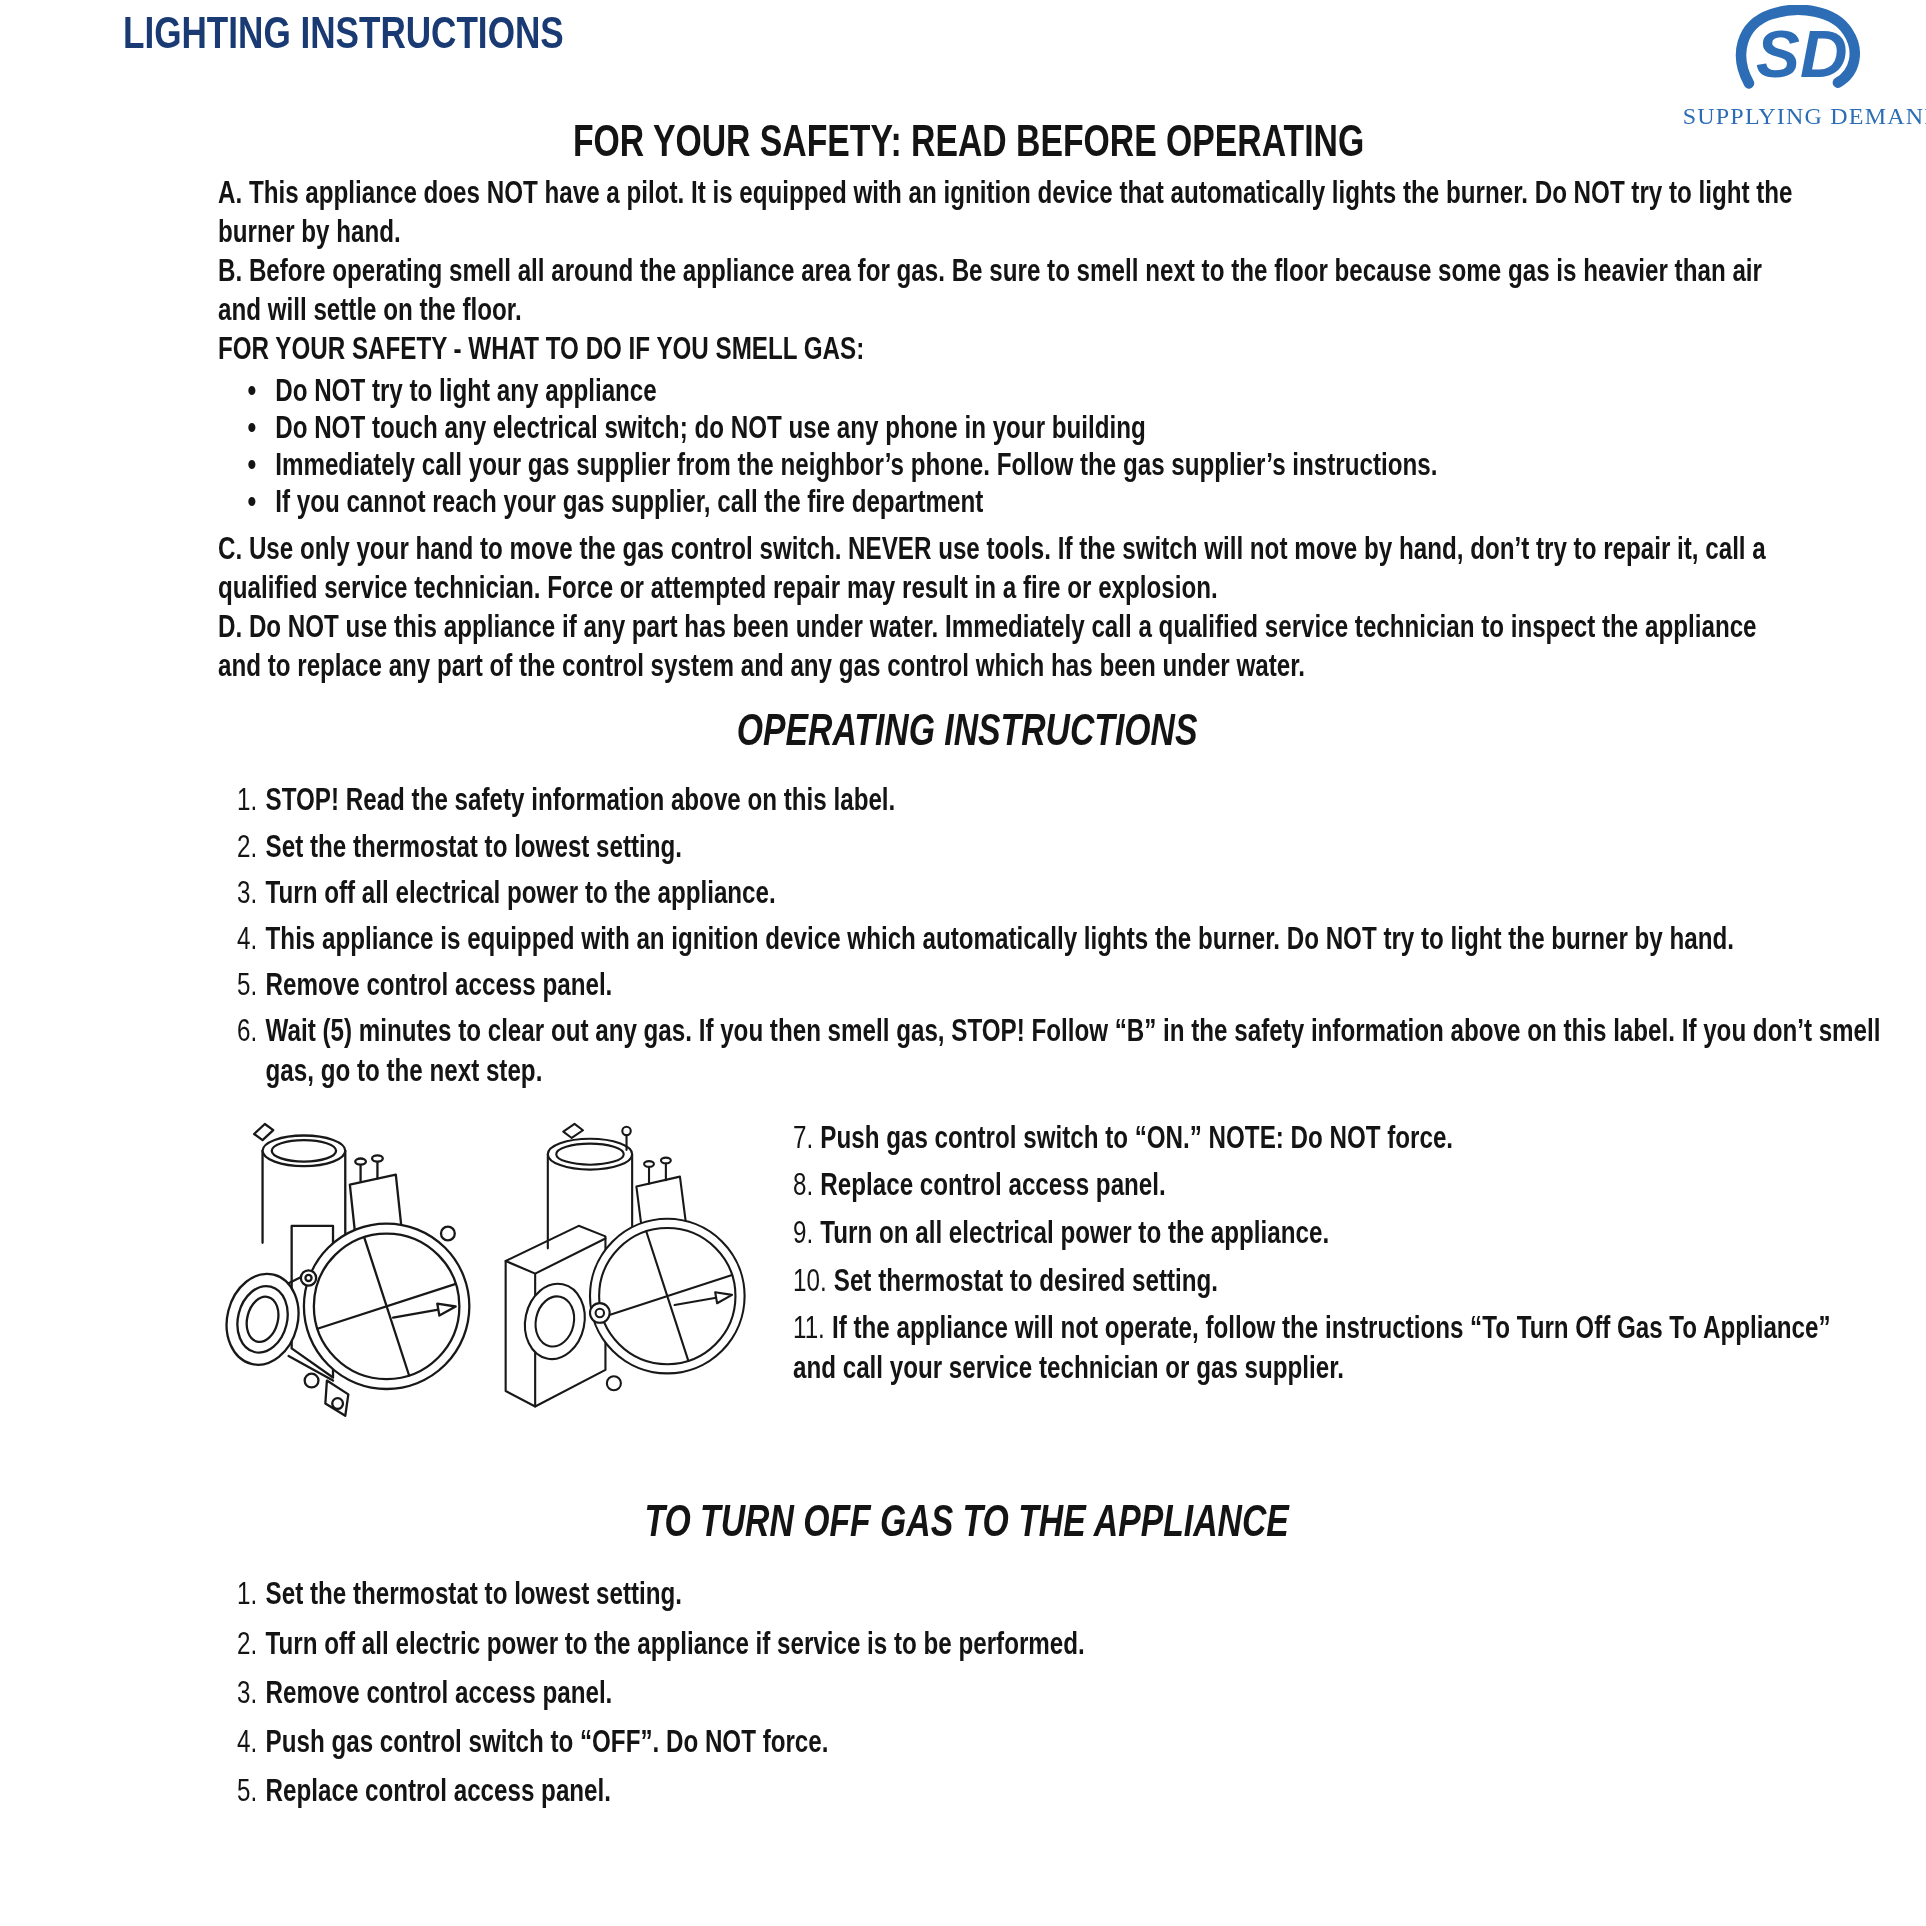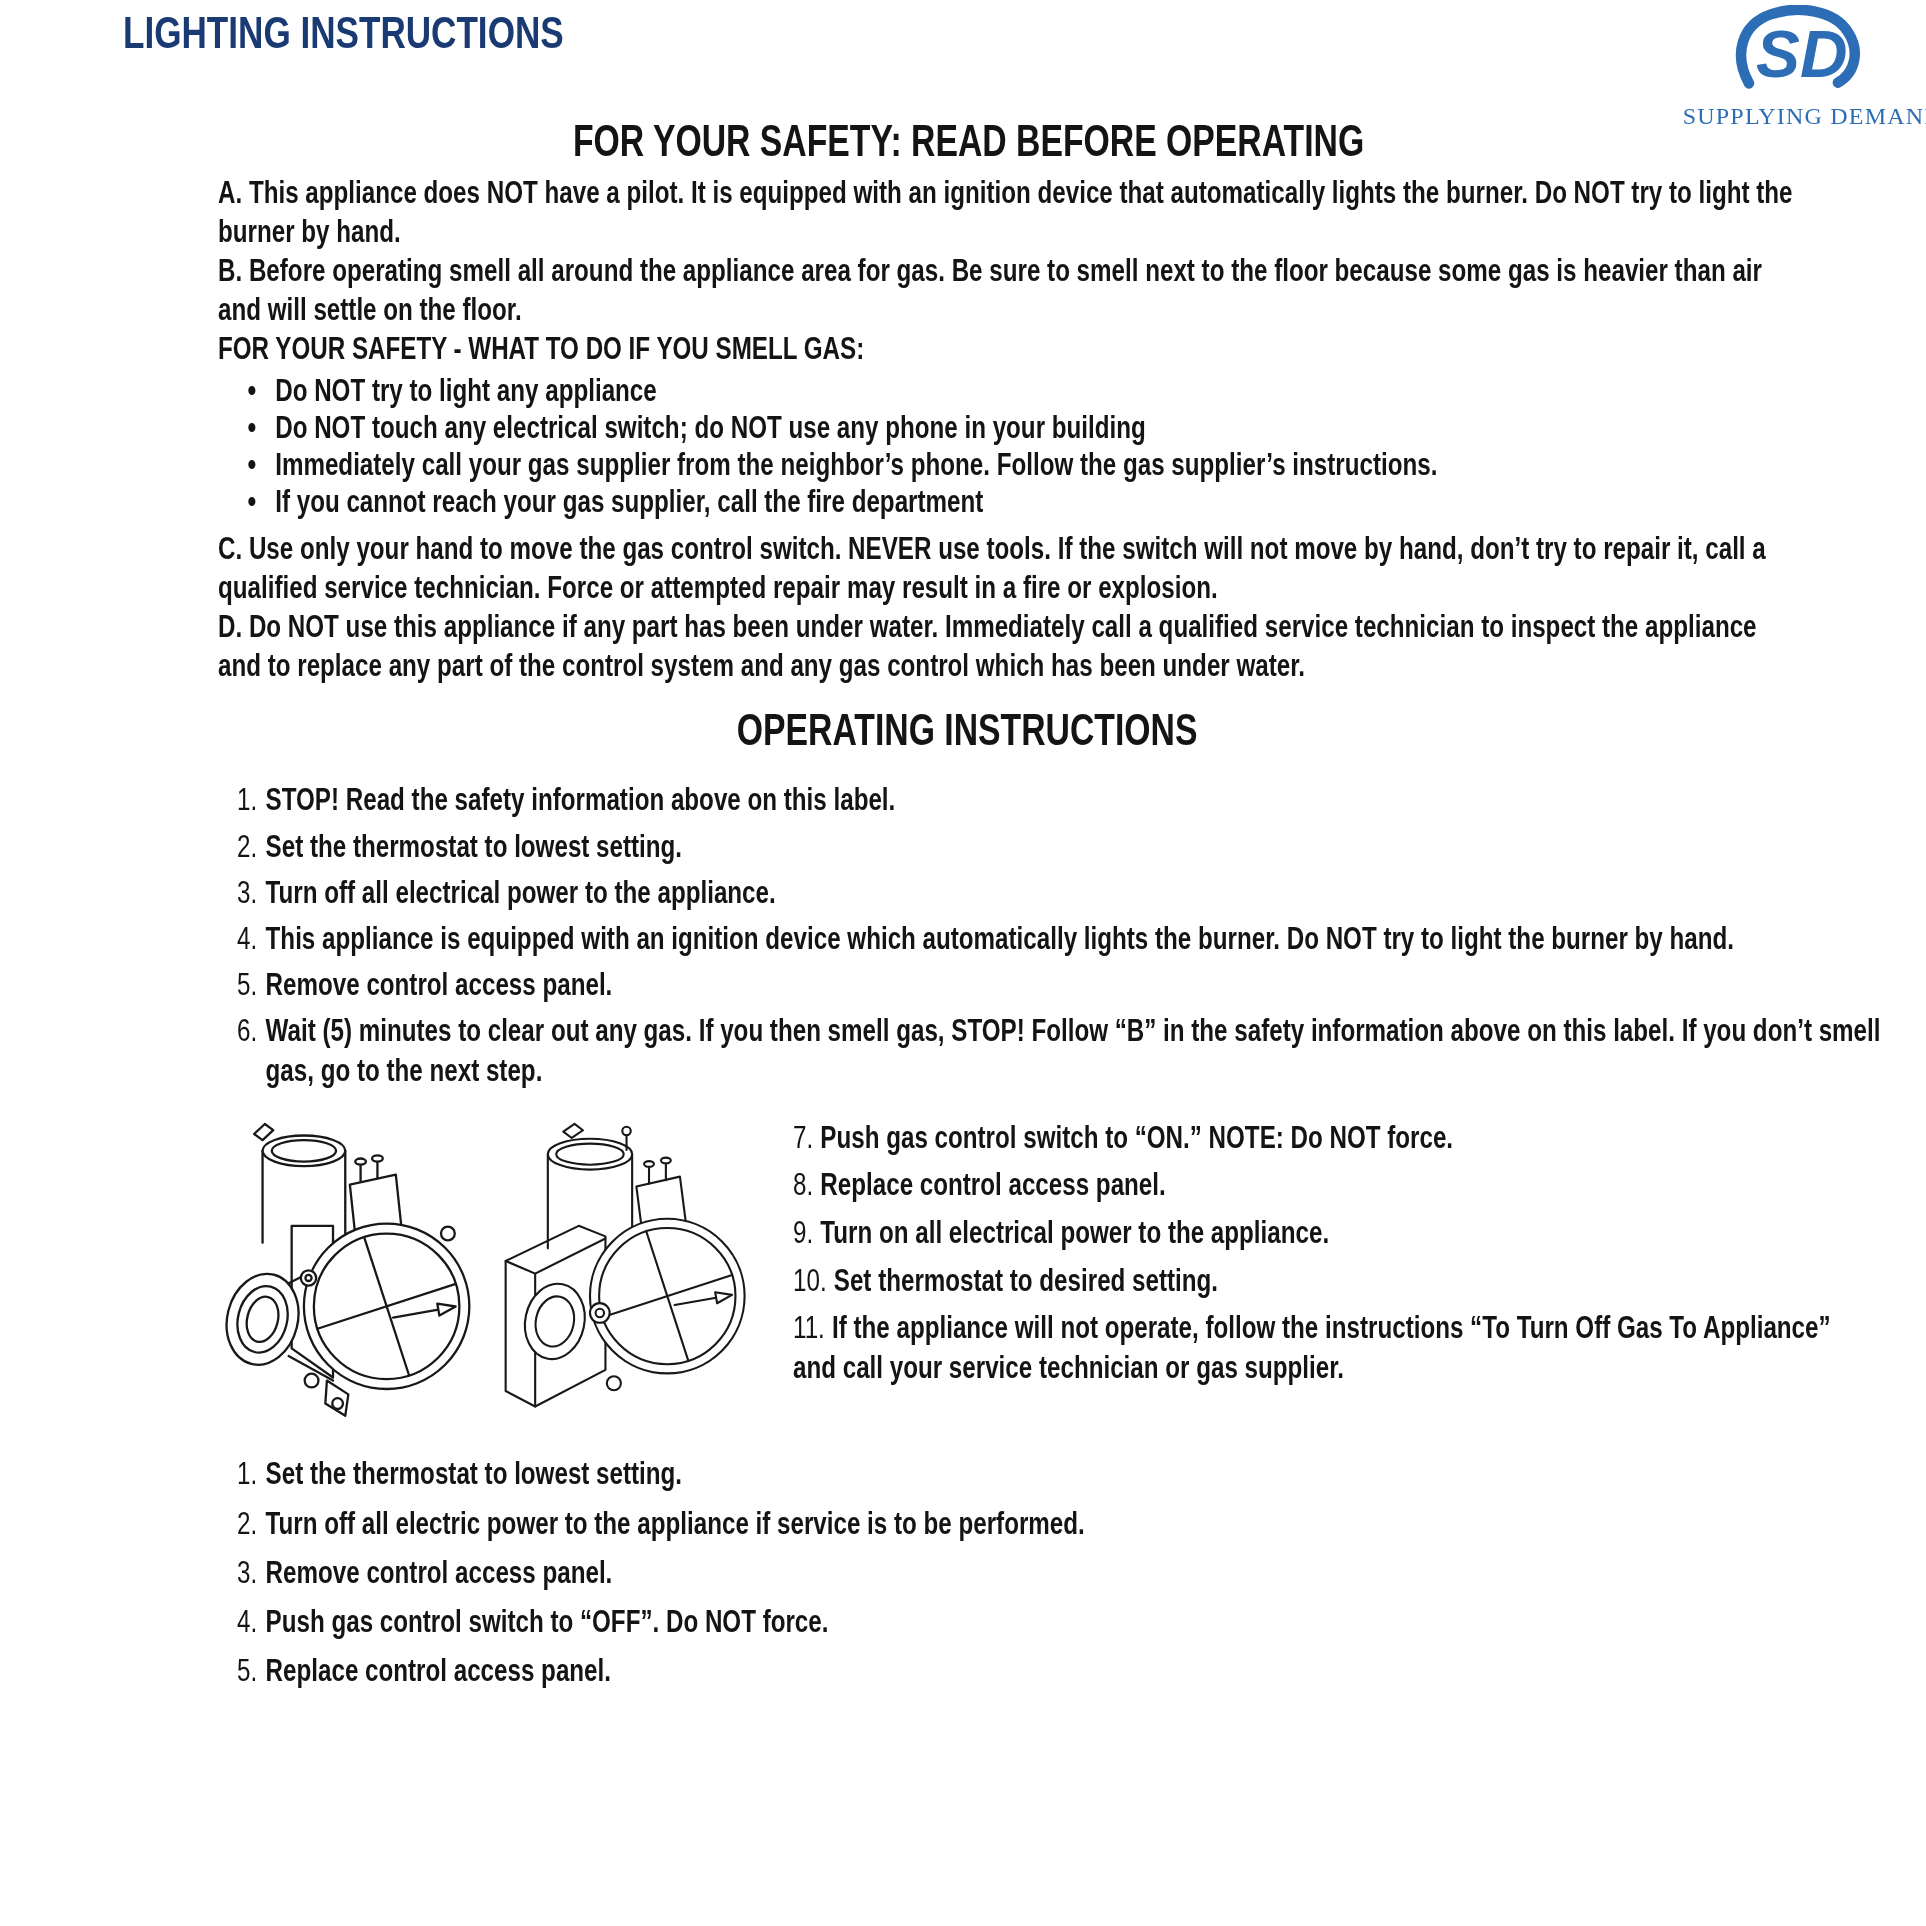--- a/index.html
+++ b/index.html
@@ -72,20 +72,21 @@
   .bullets li::before {
     content: "\2022";
     position: absolute; left: 4.6px; top: 0;
     font-size: 32px;
   }
 
   .section-heading {
     margin: 20px 0 0 8px; text-align: center;
     font-size: 45px; font-weight: bold; line-height: 49px;
     white-space: nowrap;
+    font-style: italic;
   }
 
   .steps {
     list-style: none; padding: 0;
     margin: 26px 0 0 237px; width: 2142px;
     transform: scaleX(0.78); transform-origin: 0 0;
   }
   .steps li { display: flex; margin-bottom: 6.2px; font-size: 31px; line-height: 40px; }
   .steps .num { font-weight: 400; margin-right: 10.8px; white-space: nowrap; }
   .steps .txt { font-weight: bold; }
@@ -254,20 +255,23 @@
 
     <ol class="right-steps">
       <li><span class="num">7.</span><span>Push gas control switch to “ON.” NOTE: Do NOT force.</span></li>
       <li><span class="num">8.</span><span>Replace control access panel.</span></li>
       <li><span class="num">9.</span><span>Turn on all electrical power to the appliance.</span></li>
       <li><span class="num">10.</span><span>Set thermostat to desired setting.</span></li>
       <li><span class="num">11.</span><span>If the appliance will not operate, follow the instructions “To Turn Off Gas To Appliance” and call your service technician or gas supplier.</span></li>
     </ol>
   </div>
 
+  <div class="section-heading turnoff-heading">
+    <span class="cxc" style="display:inline-block">TO TURN OFF GAS TO THE APPLIANCE</span>
+  </div>
 
   <ol class="steps steps-bottom">
     <li>
         <span class="num">1.</span>
         <span class="txt">Set the thermostat to lowest setting.</span>
       </li>
     <li>
         <span class="num">2.</span>
         <span class="txt">Turn off all electric power to the appliance if service is to be performed.</span>
       </li>

